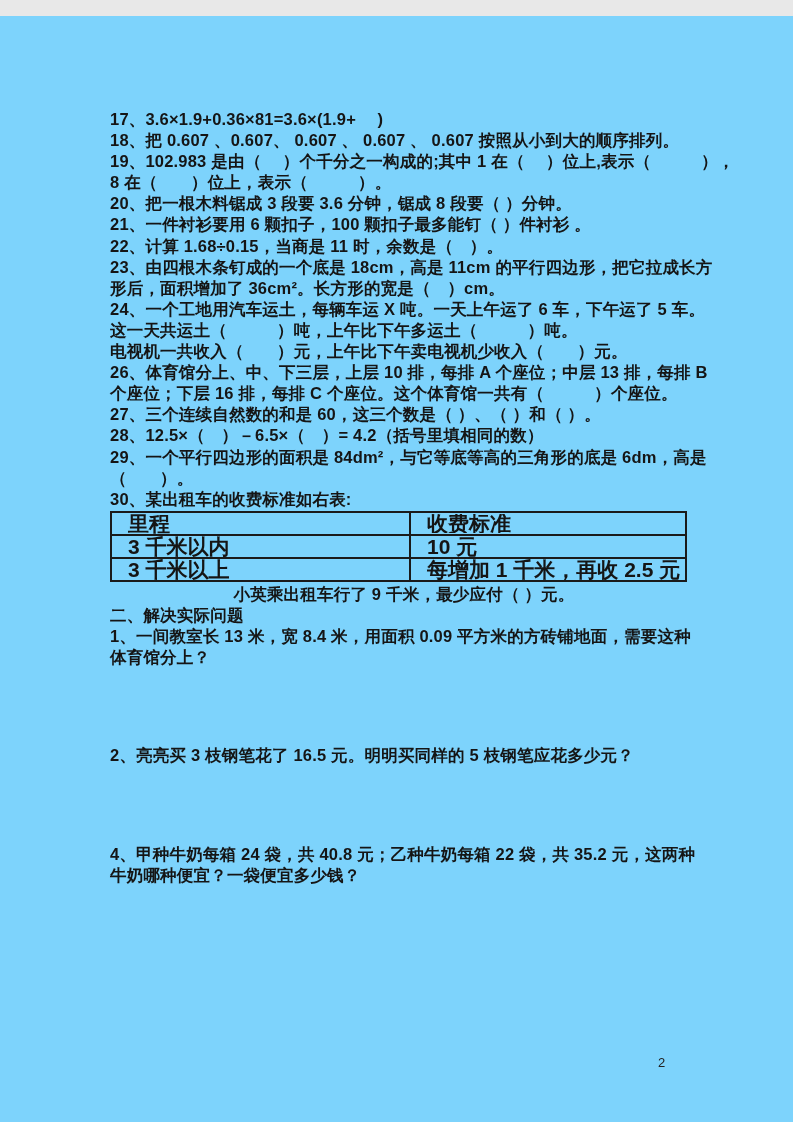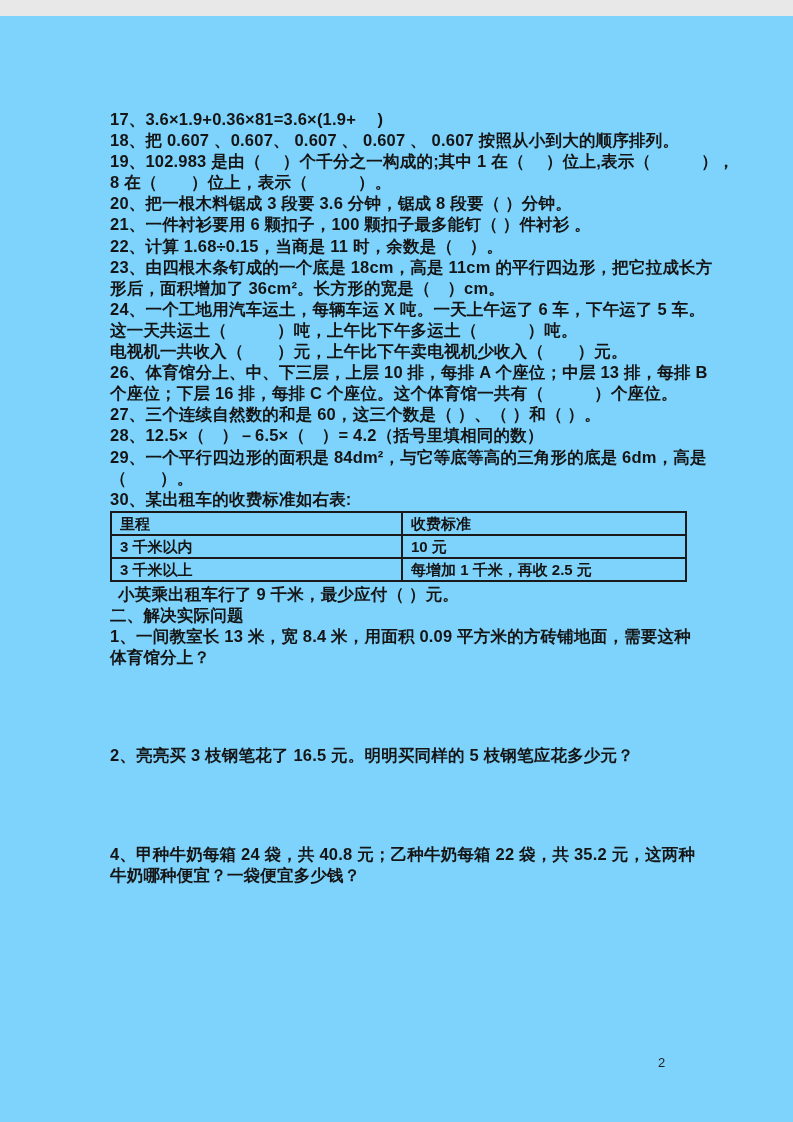--- a/index.html
+++ b/index.html
@@ -28,30 +28,30 @@
     letter-spacing: 0.2px;
   }
   table.fare-table {
     border-collapse: collapse;
     table-layout: fixed;
     width: 577px;
     margin: 1px 0 0 0;
   }
   table.fare-table td {
     border: 2px solid #1a1a1a;
-    font-size: 15px;
+    font-size: 21px;
     font-weight: 700;
     height: 18.5px;
-    padding: 0 0 0 8px;
+    padding: 0 0 0 16px;
     white-space: pre;
     overflow: hidden;
   }
   td.col-mileage { width: 281px; }
-  td.fee-header  { padding-left: 17px; }
-  .followup { padding-left: 8px; margin-top: 2px; }
+  td.fee-header  { padding-left: 17px; border-radius: 9px; }
+  .followup { padding-left: 8px; margin-top: 2px; text-align: center; }
   .gap-p2 { margin-top: 77px; }
   .gap-p3 { margin-top: 87px; }
   .gap-p4 { margin-top: 77px; }
   .page-number {
     position: absolute;
     left: 658px;
     top: 1039px;
     font-size: 13px;
     font-weight: 400;
     color: #222;

